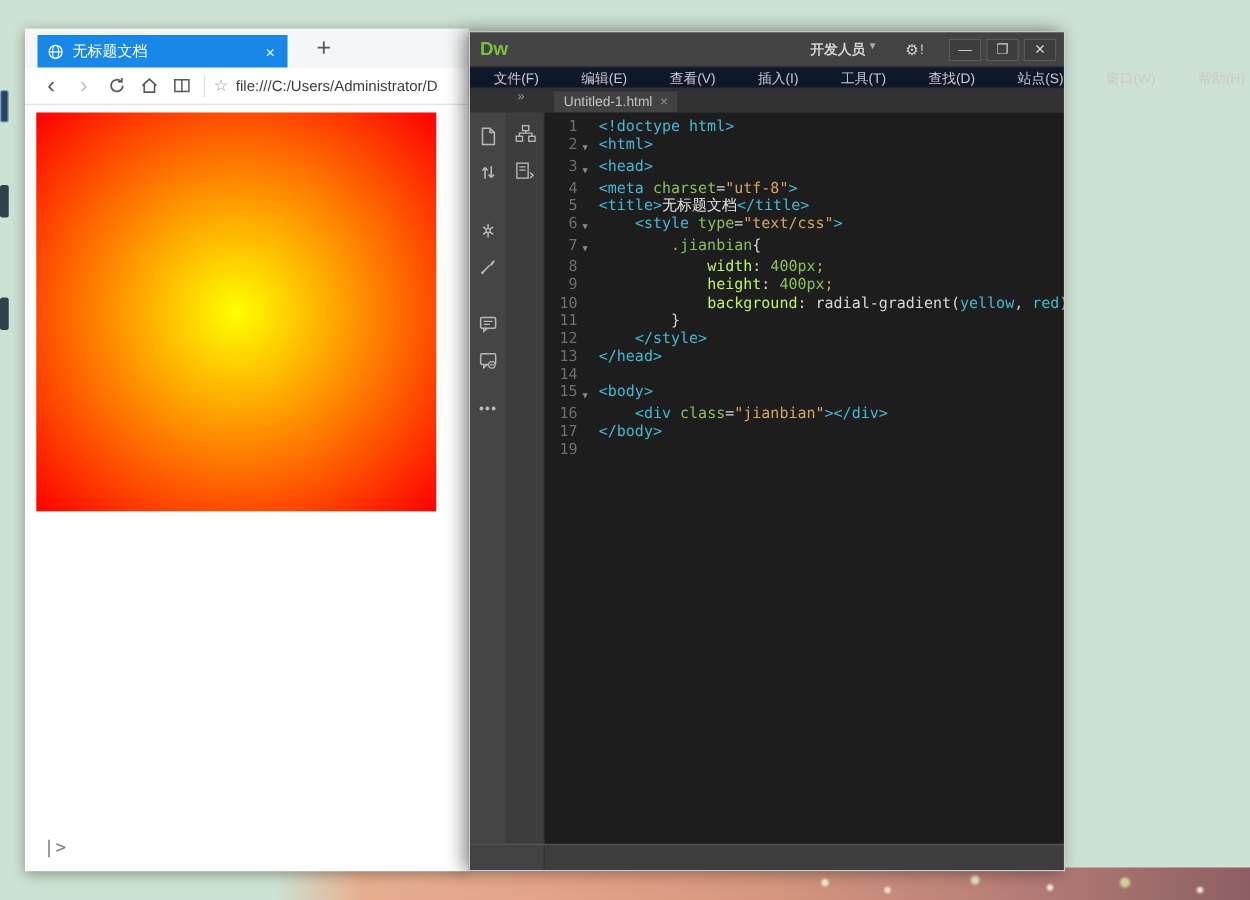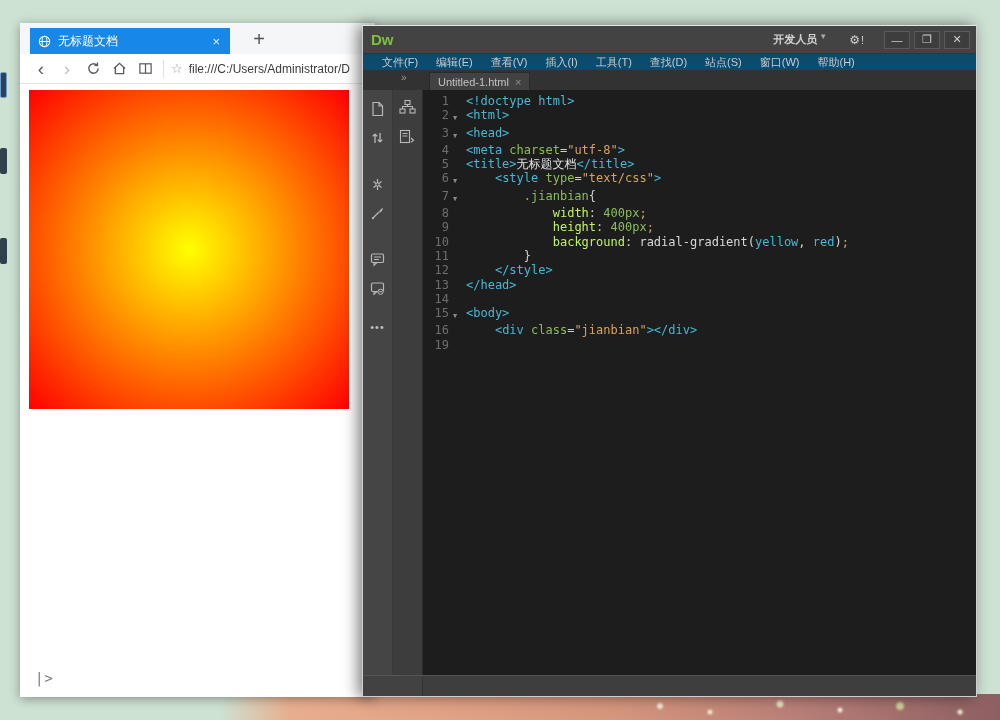--- a/index.html
+++ b/index.html
@@ -50,37 +50,37 @@
   .nav-sep { width:1px; height:18px; background:#e0e0e0; margin:0 5px; }
   .b-star { font-size:13px; color:#9a9a9a; margin:0 6px 0 2px; }
   .b-url { font-size:12px; color:#3c3c3c; white-space:nowrap; overflow:hidden; flex:1; }
   .b-content { position:relative; height:612px; background:#fff; overflow:hidden; }
   .grad-square { position:absolute; left:9px; top:6px; width:320px; height:319px;
     background:radial-gradient(yellow, red); }
   .b-expand { position:absolute; left:15px; bottom:10px; font-size:14px;
     color:#777; letter-spacing:1px; font-family:"DejaVu Sans Mono", monospace; }
 
   
-  .dw { position:absolute; left:362px; top:25px; width:615px; height:672px;
+  .dw { position:absolute; left:375px; top:25px; width:477px; height:672px;
     background:#3e3e3e; border:1px solid #cfcfcf; border-top:1px solid #e8e8e8;
     box-shadow:-4px 0 14px rgba(0,0,0,.5); display:flex; flex-direction:column; }
   .dw-titlebar { height:27px; background:#434343; display:flex; align-items:center;
     padding:0 6px 0 8px; flex:0 0 auto; }
   .dw-logo { color:#7dbf3f; font-weight:bold; font-size:15px; letter-spacing:0; }
   .dw-title-right { margin-left:auto; display:flex; align-items:center; color:#c9c9c9; }
   .dw-workspace { font-size:11px; color:#d2d2d2; display:flex; align-items:flex-start; gap:2px;
     padding:3px 8px;font-weight:bold; }
   .dw-workspace .caret { font-size:8px; color:#a8a8a8; }
   .dw-sync { font-size:12px; color:#d0d0d0; padding:0 10px 0 14px; display:flex; align-items:center; gap:1px; }
   .dw-sync .bang { font-size:11px; }
   .win-btns { display:flex; align-items:center; gap:4px; margin-left:10px; }
   .win-btn { width:26px; height:18px; font-size:11px; color:#cfcfcf; display:flex;
     align-items:center; justify-content:center; border:1px solid #5a5a5a; background:#3d3d3d; }
-  .dw-menubar { height:18px; background:#0c4a6e; border-top:1px solid #333;
-    border-bottom:1px solid #333; display:flex; align-items:center; gap:0;
+  .dw-menubar { height:18px; background:#0f172a; border-top:1px solid #333;
+    border-bottom:1px solid #333; display:flex; align-items:center; gap:16px;
     padding:0 10px; flex:0 0 auto;text-align:center; }
   .dw-menu { font-size:11px; color:#cacaca; padding:0 9px; white-space:nowrap; }
   .dw-tabbar { height:19px; background:#323232; display:flex; align-items:flex-end;
     flex:0 0 auto; position:relative; }
   .dw-overflow { position:absolute; left:38px; top:1px; color:#9a9a9a; font-size:10px; }
   .dw-tab { margin-left:66px; height:18px; background:#424242; color:#c2c2c2;
     font-size:11px; display:flex; align-items:center; gap:6px; padding:0 8px;
     border:1px solid #2b2b2b; border-bottom:none;text-align:right; }
   .dw-tab .tab-close { color:#8f8f8f; font-size:11px; }
   .dw-main { flex:1; display:flex; min-height:0; }
@@ -296,20 +296,21 @@
           <div class="code-line"><span class="ln">7</span><span class="fold">▼</span><span class="src"><span class="tk-sp">        </span><span class="tk-sel">.jianbian</span><span class="tk-punc">{</span></span></div>
           <div class="code-line"><span class="ln">8</span><span class="fold"></span><span class="src"><span class="tk-sp">            </span><span class="tk-prop">width</span><span class="tk-punc">: </span><span class="tk-val">400px</span><span class="tk-str">;</span></span></div>
           <div class="code-line"><span class="ln">9</span><span class="fold"></span><span class="src"><span class="tk-sp">            </span><span class="tk-prop">height</span><span class="tk-punc">: </span><span class="tk-val">400px</span><span class="tk-str">;</span></span></div>
           <div class="code-line"><span class="ln">10</span><span class="fold"></span><span class="src"><span class="tk-sp">            </span><span class="tk-prop">background</span><span class="tk-punc">: </span><span class="tk-func">radial-gradient(</span><span class="tk-kw">yellow</span><span class="tk-punc">, </span><span class="tk-kw">red</span><span class="tk-func">)</span><span class="tk-str">;</span></span></div>
           <div class="code-line"><span class="ln">11</span><span class="fold"></span><span class="src"><span class="tk-sp">        </span><span class="tk-punc">}</span></span></div>
           <div class="code-line"><span class="ln">12</span><span class="fold"></span><span class="src"><span class="tk-sp">    </span><span class="tk-tag">&lt;/style&gt;</span></span></div>
           <div class="code-line"><span class="ln">13</span><span class="fold"></span><span class="src"><span class="tk-tag">&lt;/head&gt;</span></span></div>
           <div class="code-line"><span class="ln">14</span><span class="fold"></span><span class="src"></span></div>
           <div class="code-line"><span class="ln">15</span><span class="fold">▼</span><span class="src"><span class="tk-tag">&lt;body&gt;</span></span></div>
           <div class="code-line"><span class="ln">16</span><span class="fold"></span><span class="src"><span class="tk-sp">    </span><span class="tk-tag">&lt;div </span><span class="tk-attr">class</span><span class="tk-punc">=</span><span class="tk-str">"jianbian"</span><span class="tk-tag">&gt;&lt;/div&gt;</span></span></div>
+          <div class="code-line"><span class="ln">17</span><span class="fold"></span><span class="src"><span class="tk-tag">&lt;/body&gt;</span></span></div>
           <div class="code-line"><span class="ln">19</span><span class="fold"></span><span class="src"></span></div>
         </div>
     </div>
   </div>
 
   <div class="dw-statusbar">
     <div class="status-left-gap"></div>
   </div>
 </div>
 

